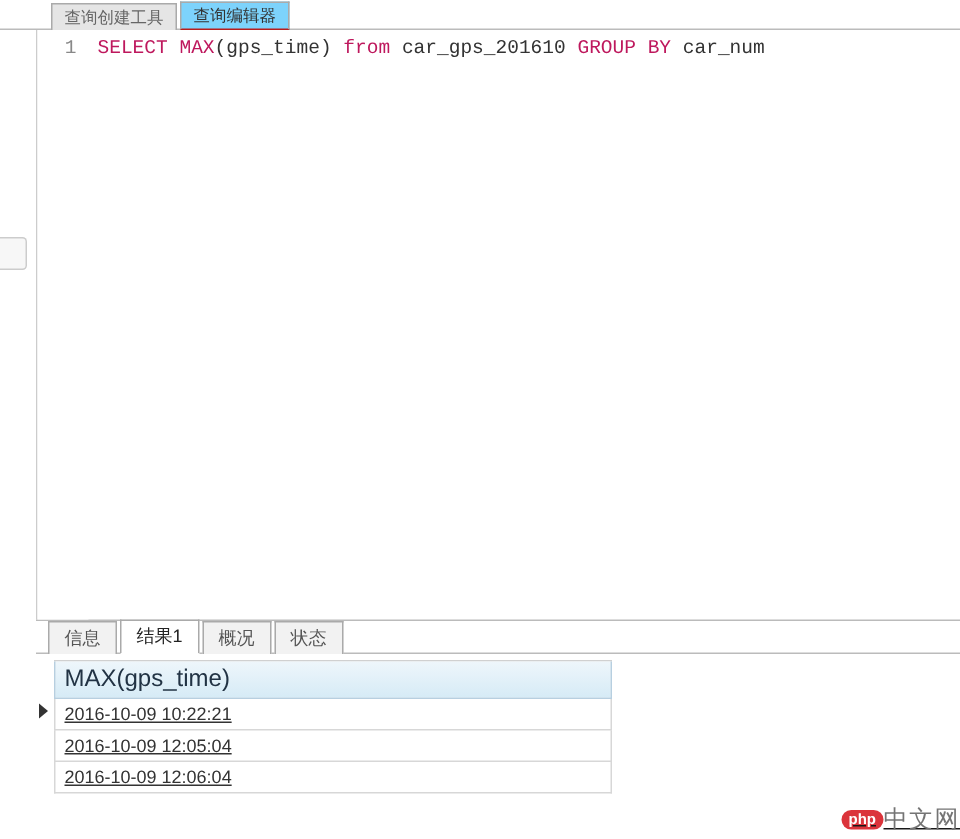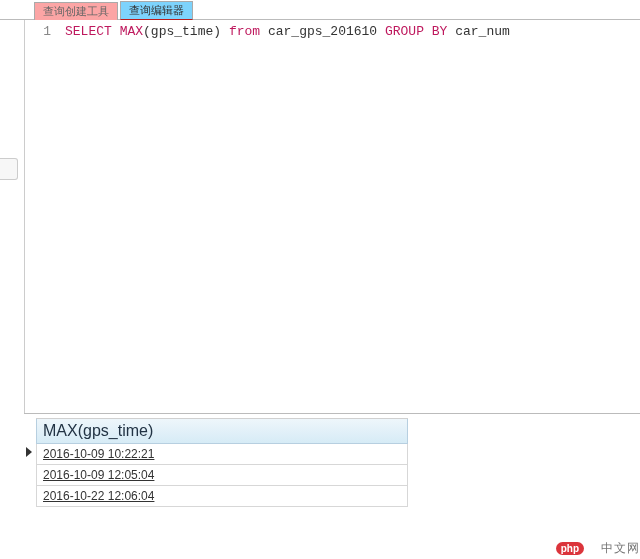--- a/index.html
+++ b/index.html
@@ -18,21 +18,21 @@
     height: 20px;
     background: #fff;
     border-bottom: 1px solid #bbb;
     padding-left: 34px;
   }
   .top-tabs .tab {
     border: 1px solid #aaa;
     border-bottom: none;
     padding: 1px 8px;
     margin-right: 2px;
-    background: #fca5a5;
+    background: #e5e5e5;
     color: #666;
     font-size: 11px;
     position: relative;
     top: 1px;
   }
   .top-tabs .tab.active {
     background: #7dd3fc;
     color: #333;
     border-bottom: 1px solid #b91c1c;
     margin-top: 28px;
@@ -132,34 +132,35 @@
     border-top: 5px solid transparent;
     border-bottom: 5px solid transparent;
     border-left: 6px solid #333;
   }
   .watermark {
     position: absolute;
     right: 0;
     bottom: 2px;
     display: flex;
     align-items: center;
-    gap: 17px;
+    gap: 0;
     opacity: 0.9;
+    text-decoration: underline;
   }
   .wm-badge {
     background: #d81f26;
     color: #fff;
     font-size: 10px;
     font-weight: bold;
     border-radius: 8px;
     padding: 1px 5px;
   }
   .wm-text {
     color: #666;
-    font-size: 12px;
+    font-size: 16px;
     letter-spacing: 1px;
   }
 </style>
 </head>
 <body>
 
 <div class="top-tabs">
   <div class="tab">查询创建工具</div>
   <div class="tab active">查询编辑器</div>
 </div>
@@ -167,31 +168,37 @@
 <div class="left-rule"></div>
 
 <div class="editor">
   <div class="gutter">
     <div>1</div>
   </div>
   <div class="code"><span class="kw">SELECT</span> <span class="kw">MAX</span><span class="ident">(</span><span class="ident">gps_time</span><span class="ident">)</span> <span class="kw">from</span> <span class="ident">car_gps_201610</span> <span class="kw">GROUP BY</span> <span class="ident">car_num</span></div>
 </div>
 
 <div class="results-panel">
+  <div class="result-tabs">
+    <div class="rtab">信息</div>
+    <div class="rtab active">结果1</div>
+    <div class="rtab">概况</div>
+    <div class="rtab">状态</div>
+  </div>
   <div class="grid">
     <div class="hdr">MAX(gps_time)</div>
     <div class="row">
       <div class="row-caret"></div>
       <span>2016-10-09 10:22:21</span>
     </div>
     <div class="row">
       <span>2016-10-09 12:05:04</span>
     </div>
     <div class="row">
-      <span>2016-10-22 12:06:04</span>
+      <span>2016-10-09 12:06:04</span>
     </div>
   </div>
 </div>
 
 <div class="watermark">
   <span class="wm-badge">php</span>
   <span class="wm-text">中文网</span>
 </div>
 
 </body></html>

